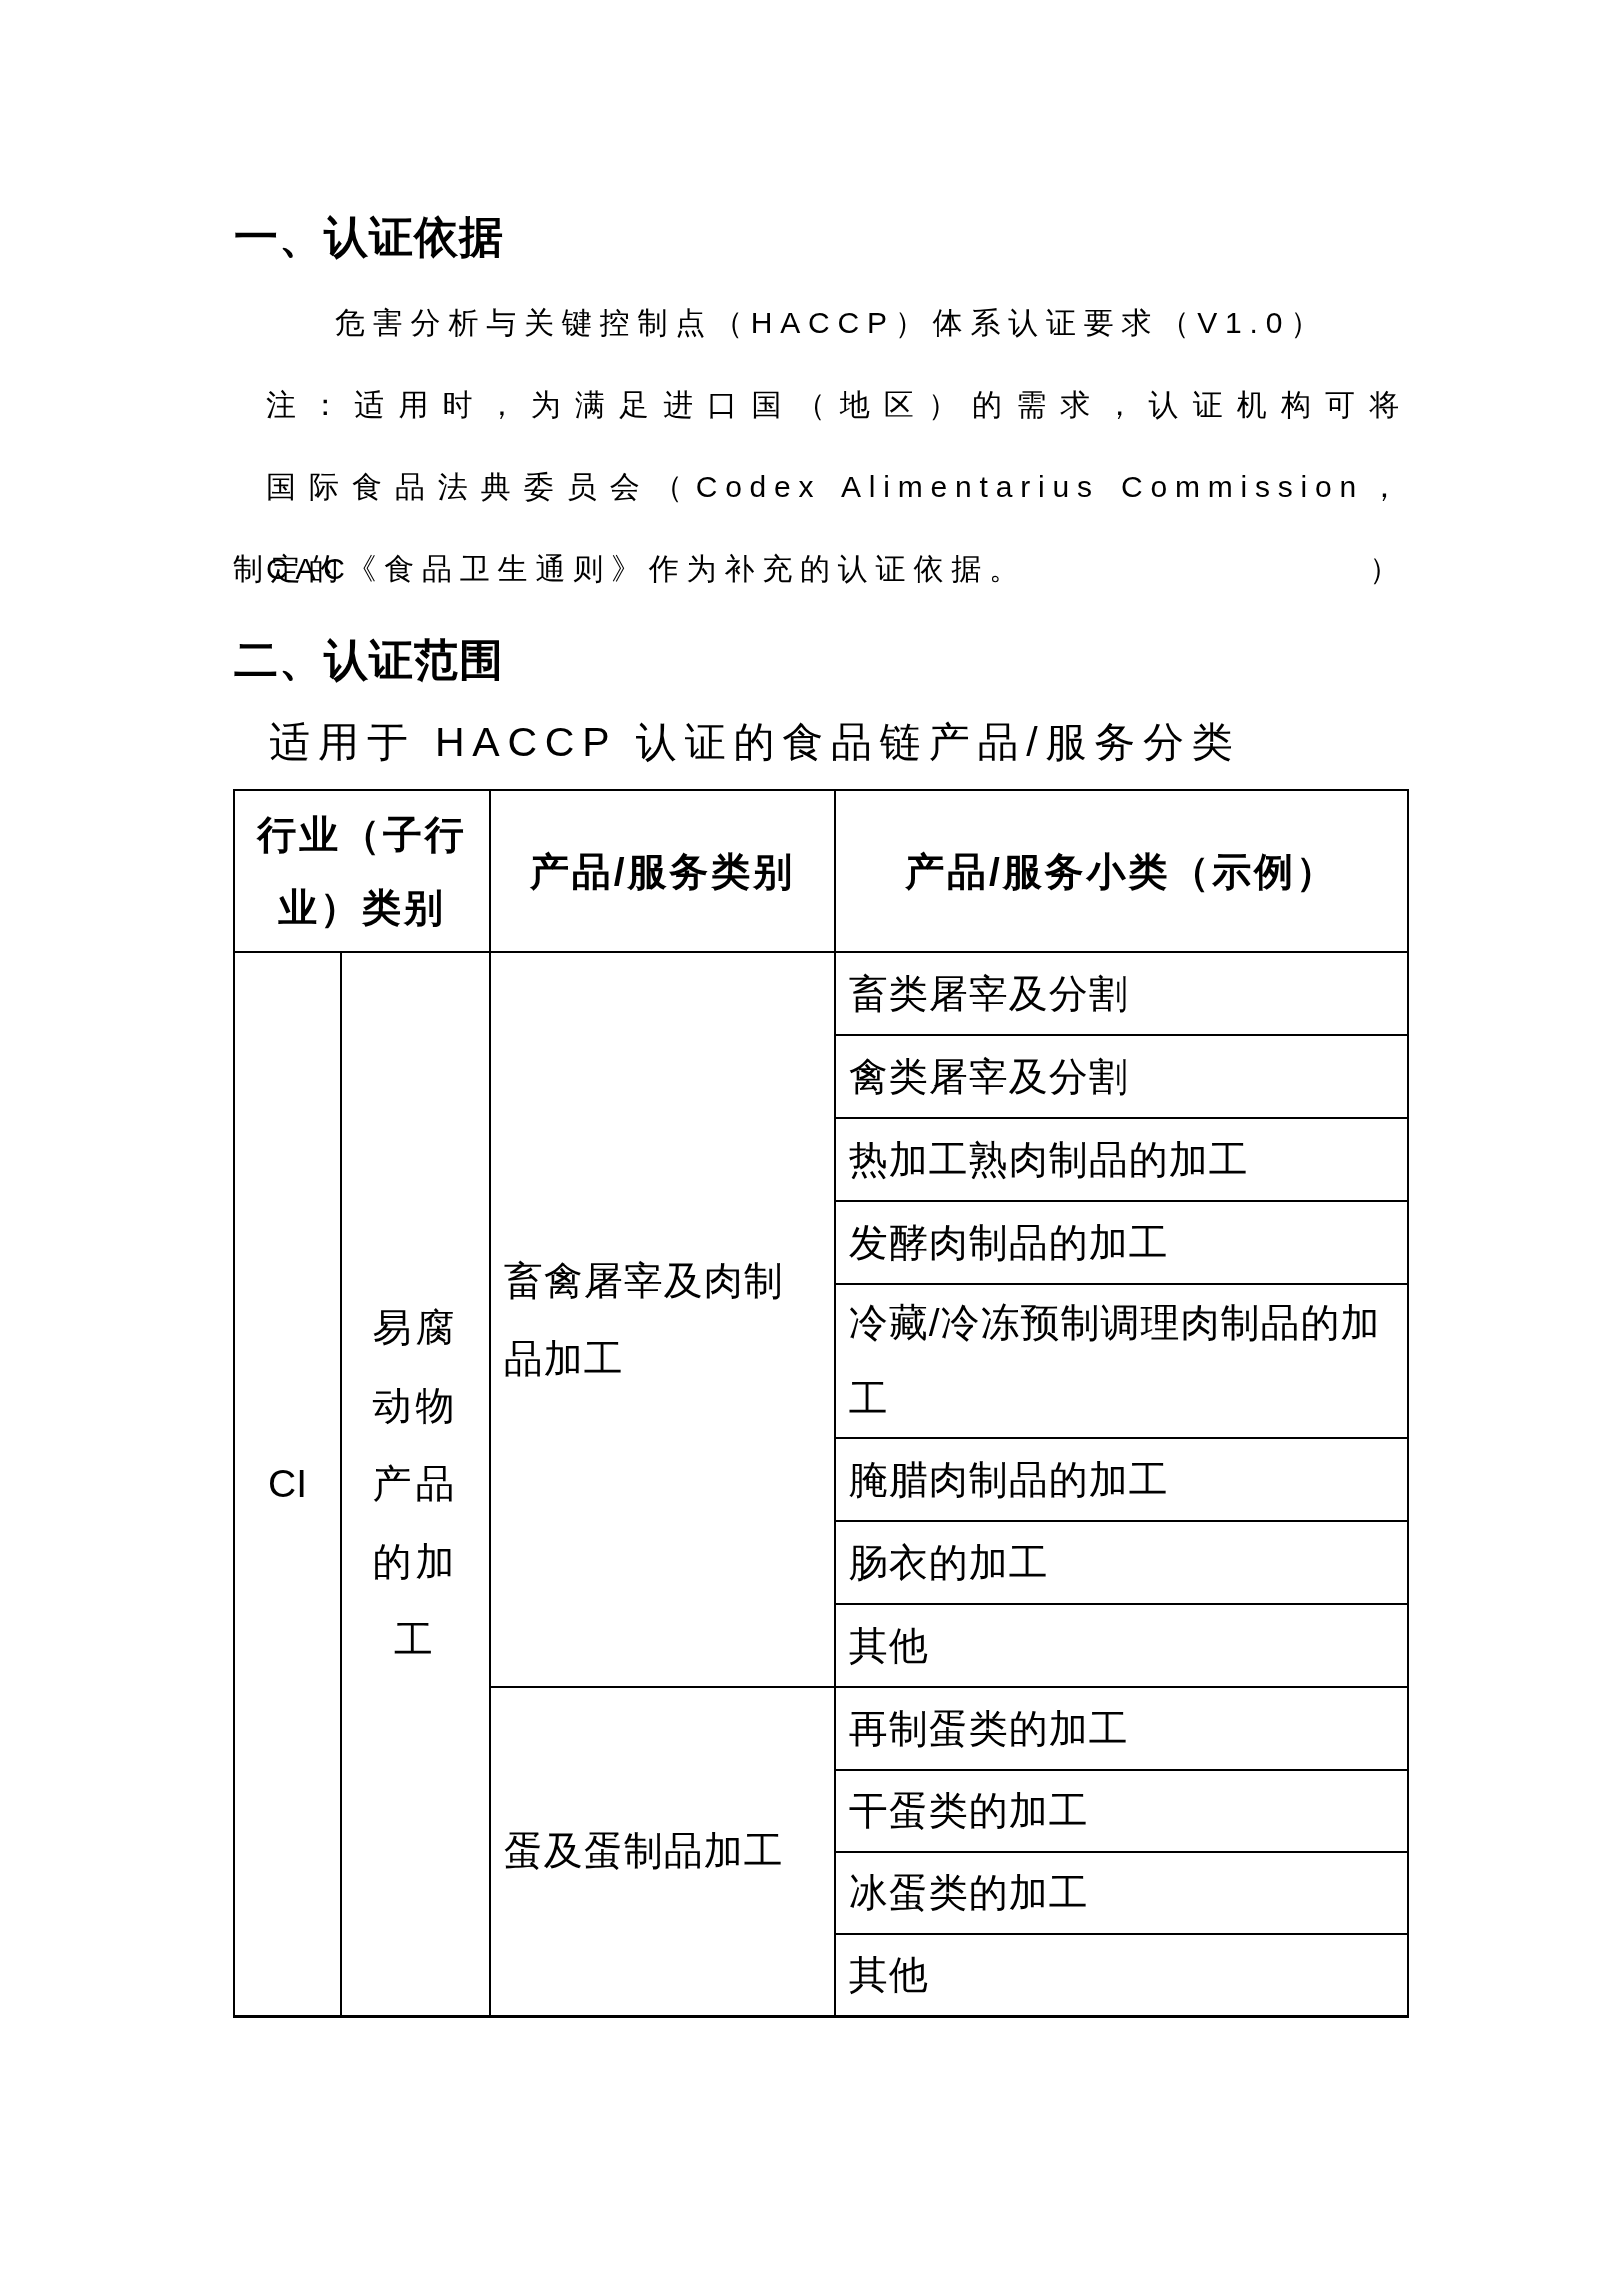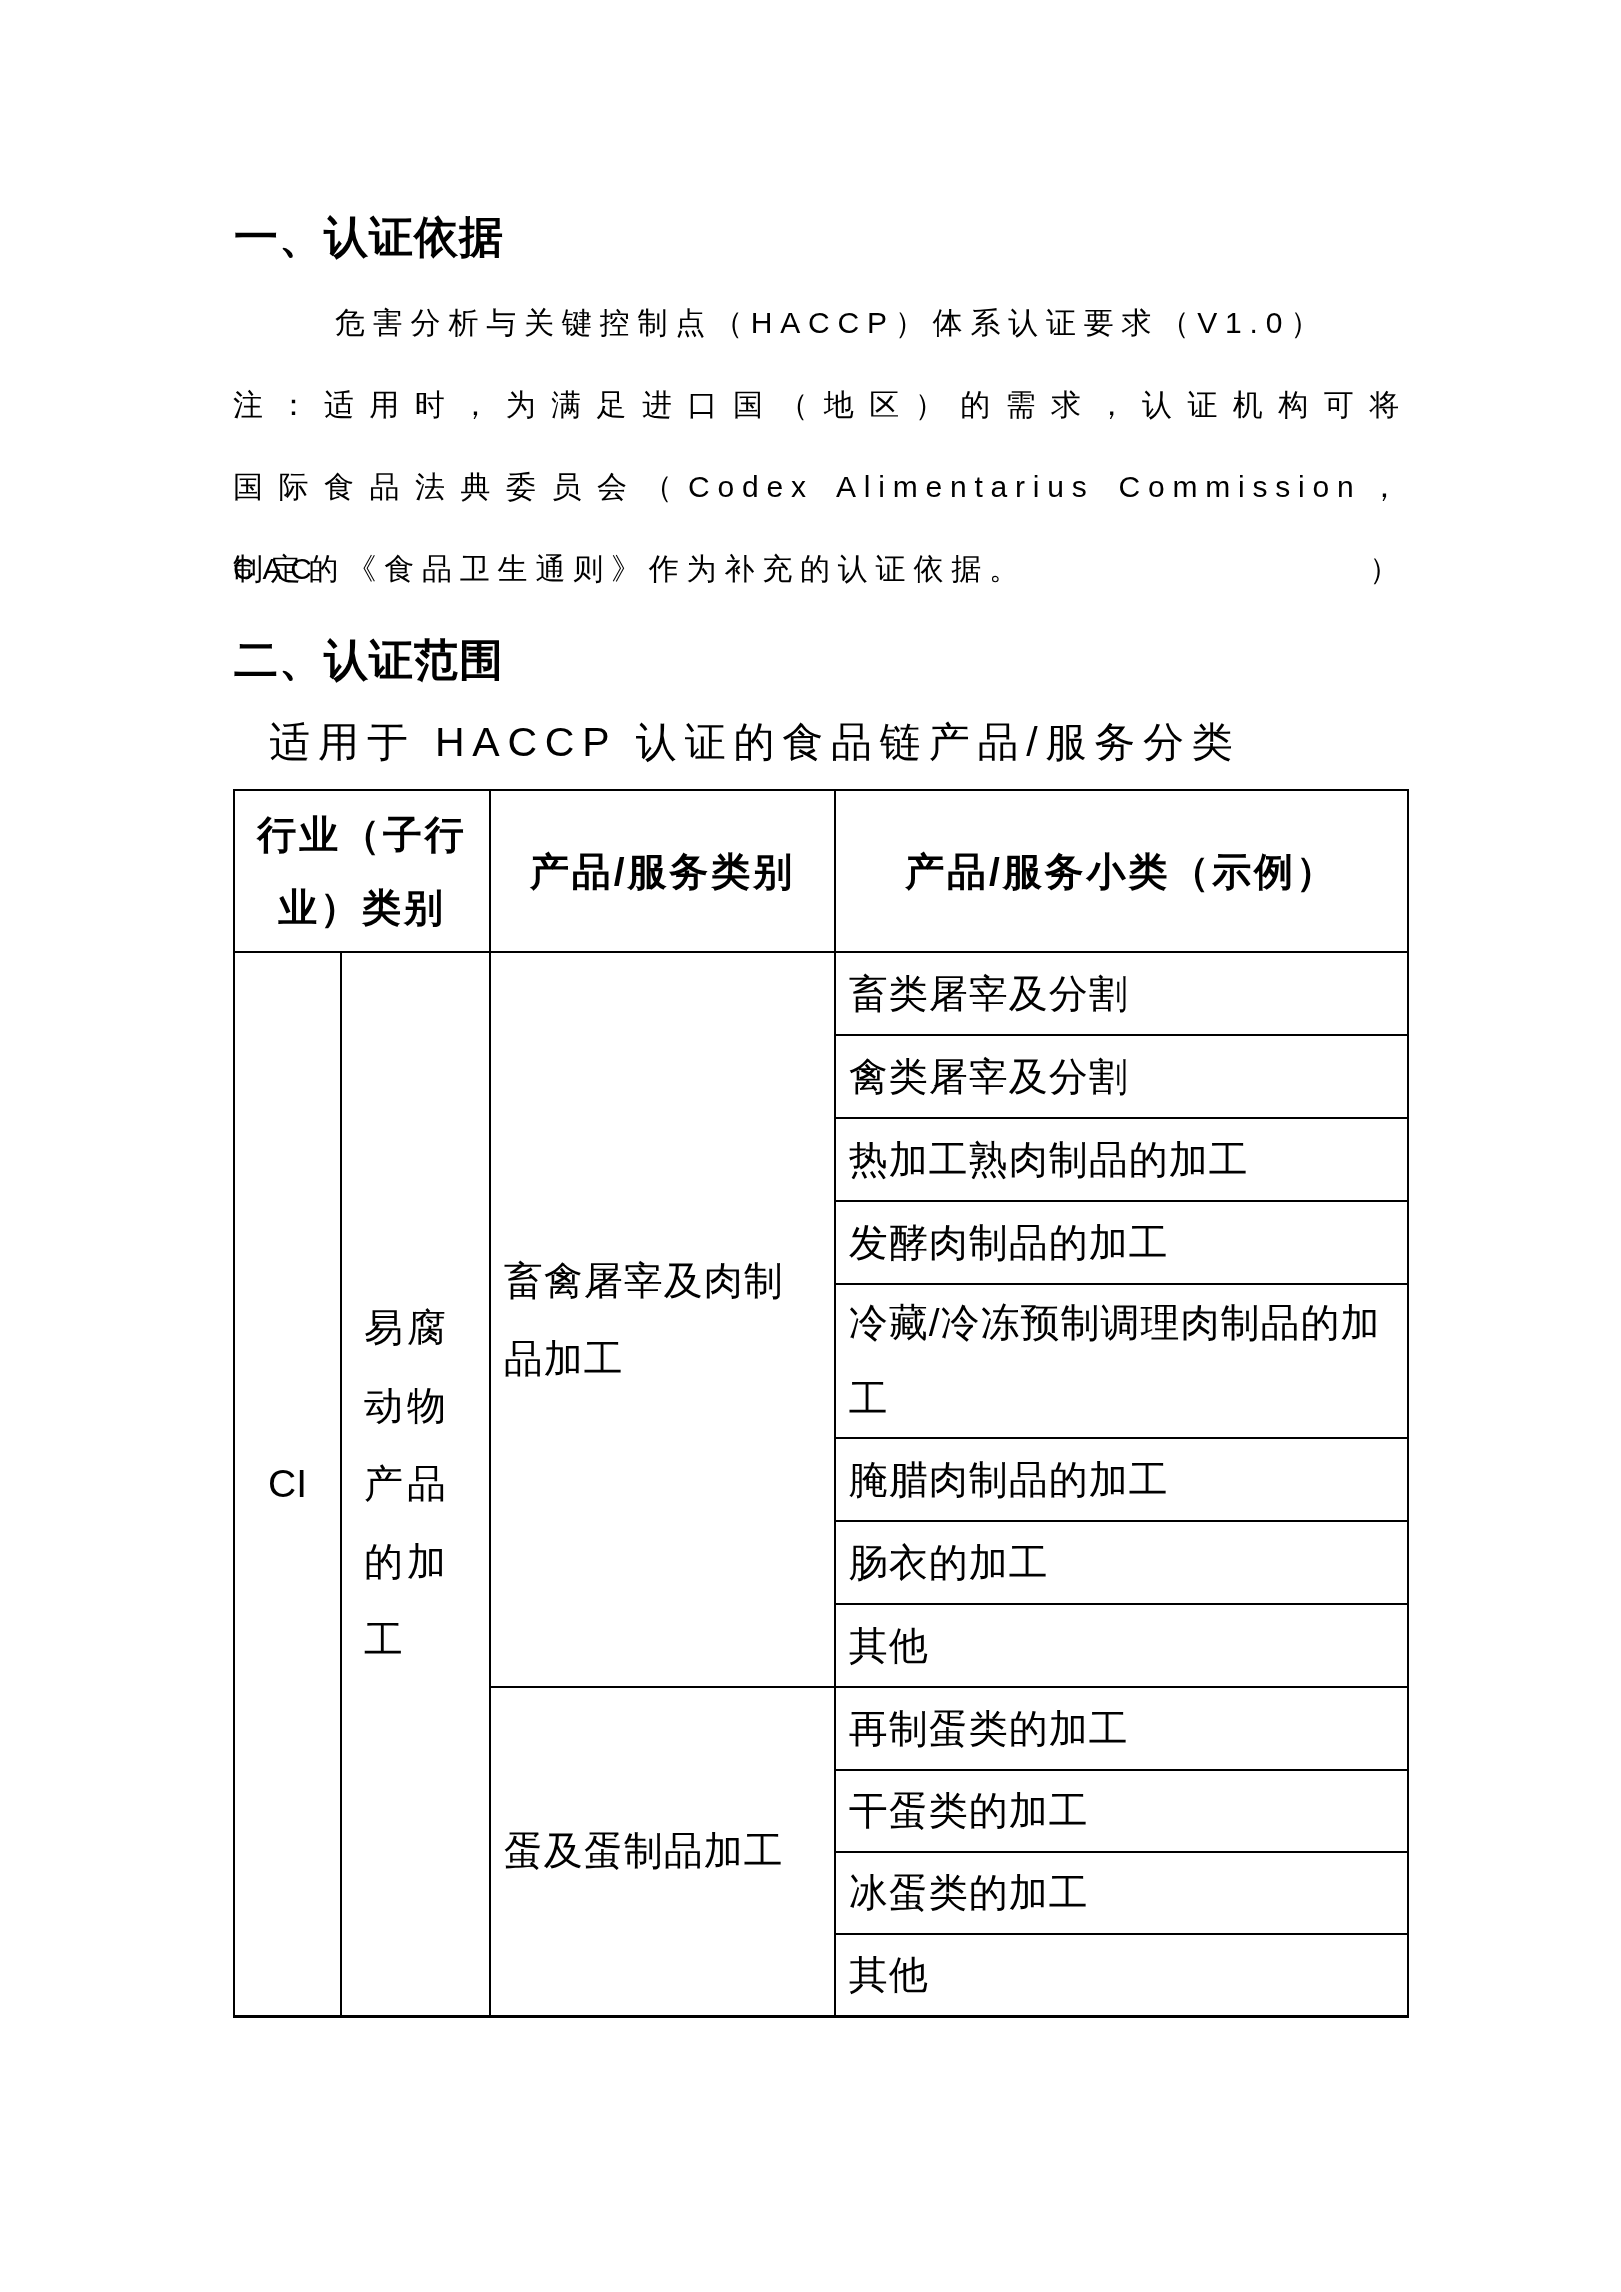--- a/index.html
+++ b/index.html
@@ -21,21 +21,21 @@
 
   
   #para-block { left:233px; top:282px; width:1174px; }
   .para-line {
     height:82px; line-height:82px; font-size:30px;
     letter-spacing:7.8px; white-space:nowrap;
   }
   .para-line.indent { text-indent:102px; }
   .para-line.justify-full {
     white-space:normal;
-    text-align:justify; text-align-last:justify;
+    text-align:justify; text-align-last:justify;margin-left:33px;
   }
 
   
   #table-caption {
     left:0; top:701px; width:1510px; text-align:center;
     font-size:41px; letter-spacing:7.8px; line-height:82px;
   }
 
   
   #class-table {
@@ -49,21 +49,21 @@
   }
   #class-table th {
     font-weight:700; text-align:center;
     line-height:73px; letter-spacing:2.9px; padding:0 9.8px;
   }
   tr.hrow { height:162px;margin-top:20px; }
   tr.r85 { height:83px; }
   tr.r155 { height:152px; }
   tr.r84 { height:82px; }
   td.cA { text-align:center; font-size:39px; letter-spacing:0; }
-  td.cB { text-align:left; line-height:78px; letter-spacing:3.9px; padding:0 22px; }
+  td.cB { text-align:center; line-height:78px; letter-spacing:3.9px; padding:0 22px; }
   td.cC { text-align:left; padding:0 11.8px 0 12.7px; line-height:78px; letter-spacing:1px;margin-top:46px; }
   td.cD { text-align:left; padding:0 9.8px 0 12.7px; line-height:76px; letter-spacing:1px;
           border-bottom-width:3.9px; }
   td.group-end { border-bottom-width:3.9px; }
   td.table-end { border-bottom-width:3.9px; }
 </style>
 </head>
 <body>
 
 <div id="heading1" class="abs sec-heading">一、认证依据</div>

